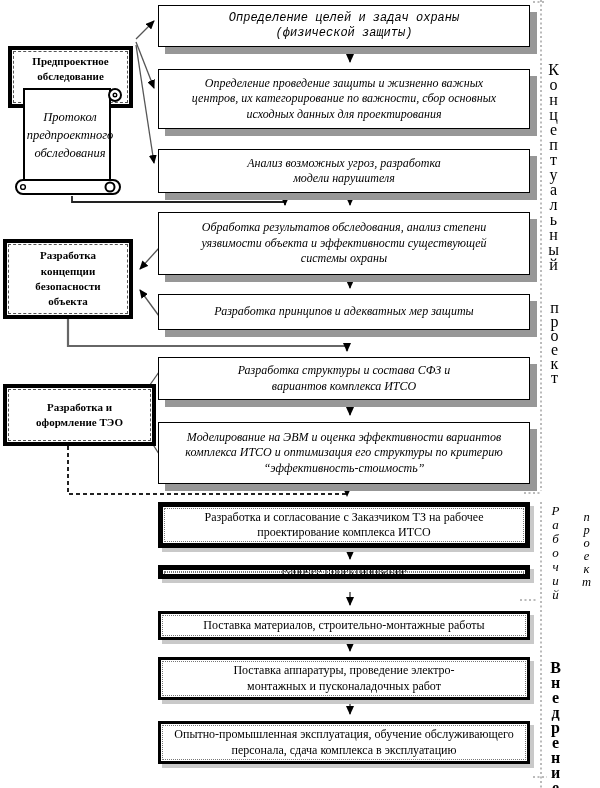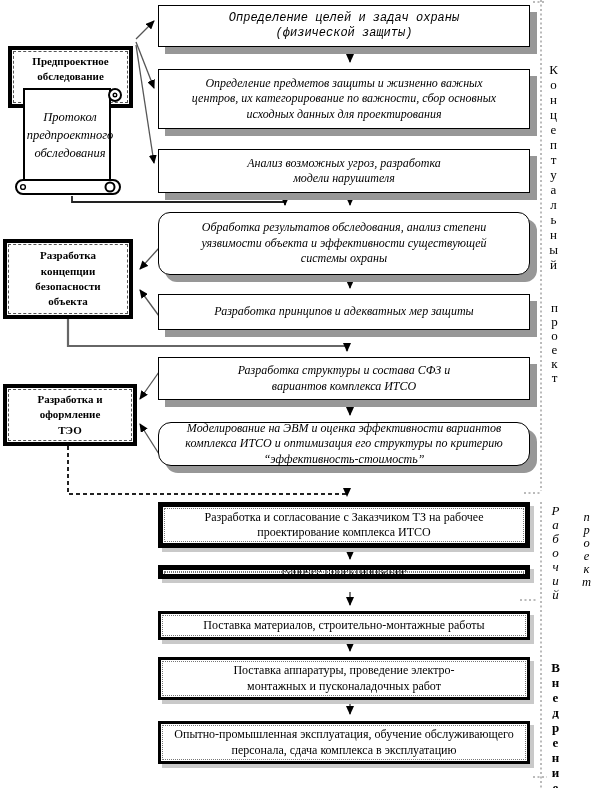--- a/index.html
+++ b/index.html
@@ -13,47 +13,47 @@
       display:flex;align-items:center;justify-content:center;text-align:center;
       font-style:italic;font-size:12px;line-height:1.28;}
   .fb-thick{border:5px solid #000;font-style:normal;box-shadow:4px 4px 0 #c9c9c9;
       outline:1px dotted #777;outline-offset:-7px;}
   .fb-med{border:3px solid #000;font-style:normal;box-shadow:4px 4px 0 #c9c9c9;
       outline:1px dotted #777;outline-offset:-5px;}
 
   .b1{top:5px;height:42px;padding:0 68px;font-family:Liberation Mono, monospace;}
   .b2{top:69px;height:60px;padding:0 22px;}
   .b3{top:149px;height:44px;padding:4px 80px;}
-  .b4{top:212px;height:63px;padding:0 34px;border-radius:12px;}
+  .b4{top:212px;height:63px;padding:0 34px;}
   .b5{top:294px;height:36px;padding:0 10px;}
   .b6{top:357px;height:43px;padding:0 62px;}
-  .b7{top:422px;height:44px;padding:8px 26px;border-radius:13px;}
+  .b7{top:422px;height:62px;padding:8px 26px;}
   .b8{top:502px;height:46px;padding:0 26px;}
   .b9{top:565px;height:14px;padding:0 10px;}
   .b10{top:611px;height:29px;padding:0 10px;}
   .b11{top:657px;height:43px;padding:0 52px;}
   .b12{top:721px;height:43px;padding:0 4px;}
 
   
   .lb{position:absolute;box-sizing:border-box;background:#fff;border:4px solid #000;
       outline:1px dashed #555;outline-offset:-6px;font-weight:bold;font-size:11px;
       display:flex;align-items:center;justify-content:center;text-align:center;line-height:1.4;}
   .lb-survey{left:8px;top:10px;width:125px;height:62px;padding:0 8px;margin-top:36px;}
   .lb-concept{left:3px;top:239px;width:130px;height:80px;padding:0 14px;}
-  .lb-teo{left:3px;top:384px;width:134px;height:62px;padding:0 24px;}
+  .lb-teo{left:3px;top:384px;width:153px;height:62px;padding:0 24px;}
 
   
   .scroll{position:absolute;left:14px;top:86px;width:118px;height:112px;}
   .scroll svg{position:absolute;left:0;top:0;}
   .scroll .txt{position:absolute;left:8px;top:22px;width:96px;text-align:center;
       font-weight:normal;font-style:italic;font-size:12.5px;line-height:1.45;}
 
   
   .vword{position:absolute;width:11px;overflow:visible;text-align:center;
-      word-break:break-all;font-size:13px;line-height:15px;}
+      word-break:break-all;font-size:16px;line-height:15px;}
   .v-c1{left:548px;top:62px;}
   .v-c2{left:549px;top:301px;line-height:14px;}
   .v-w1{left:550px;top:504px;font-style:italic;font-size:13px;line-height:14px;}
   .v-w2{left:581px;top:511px;font-style:italic;font-size:12.5px;line-height:13px;}
   .v-i1{left:550px;top:660px;font-weight:600;line-height:15px;}
 </style>
 </head>
 <body>
 
 <div id="stage">
@@ -122,21 +122,21 @@
       <circle cx="96" cy="101" r="4.5" fill="#fff" stroke="#000" stroke-width="2"></circle>
       <circle cx="9" cy="101" r="2.4" fill="none" stroke="#000" stroke-width="1.4"></circle>
     </svg>
     <div class="txt">Протокол предпроектного обследования</div>
   </div>
 
   <div class="lb lb-concept">Разработка концепции безопасности объекта</div>
   <div class="lb lb-teo">Разработка и оформление ТЭО</div>
 
   <div class="fb b1">Определение целей и задач охраны (физической защиты)</div>
-  <div class="fb b2">Определение предметов защиты и жизненно важных центров, их категорирование по важности, сбор основных исходных данных для проектирования</div>
+  <div class="fb b2">Определение проведение защиты и жизненно важных центров, их категорирование по важности, сбор основных исходных данных для проектирования</div>
   <div class="fb b3">Анализ возможных угроз, разработка модели нарушителя</div>
   <div class="fb b4">Обработка результатов обследования, анализ степени уязвимости объекта и эффективности существующей системы охраны</div>
   <div class="fb b5">Разработка принципов и адекватных мер защиты</div>
   <div class="fb b6">Разработка структуры и состава СФЗ и вариантов комплекса ИТСО</div>
   <div class="fb b7">Моделирование на ЭВМ и оценка эффективности вариантов комплекса ИТСО и оптимизация его структуры по критерию “эффективность-стоимость”</div>
   <div class="fb fb-thick b8">Разработка и согласование с Заказчиком ТЗ на рабочее проектирование комплекса ИТСО</div>
   <div class="fb fb-thick b9">Рабочее проектирование</div>
   <div class="fb fb-med b10">Поставка материалов, строительно-монтажные работы</div>
   <div class="fb fb-med b11">Поставка аппаратуры, проведение электро-монтажных и пусконаладочных работ</div>
   <div class="fb fb-med b12">Опытно-промышленная эксплуатация, обучение обслуживающего персонала, сдача комплекса в эксплуатацию</div>

